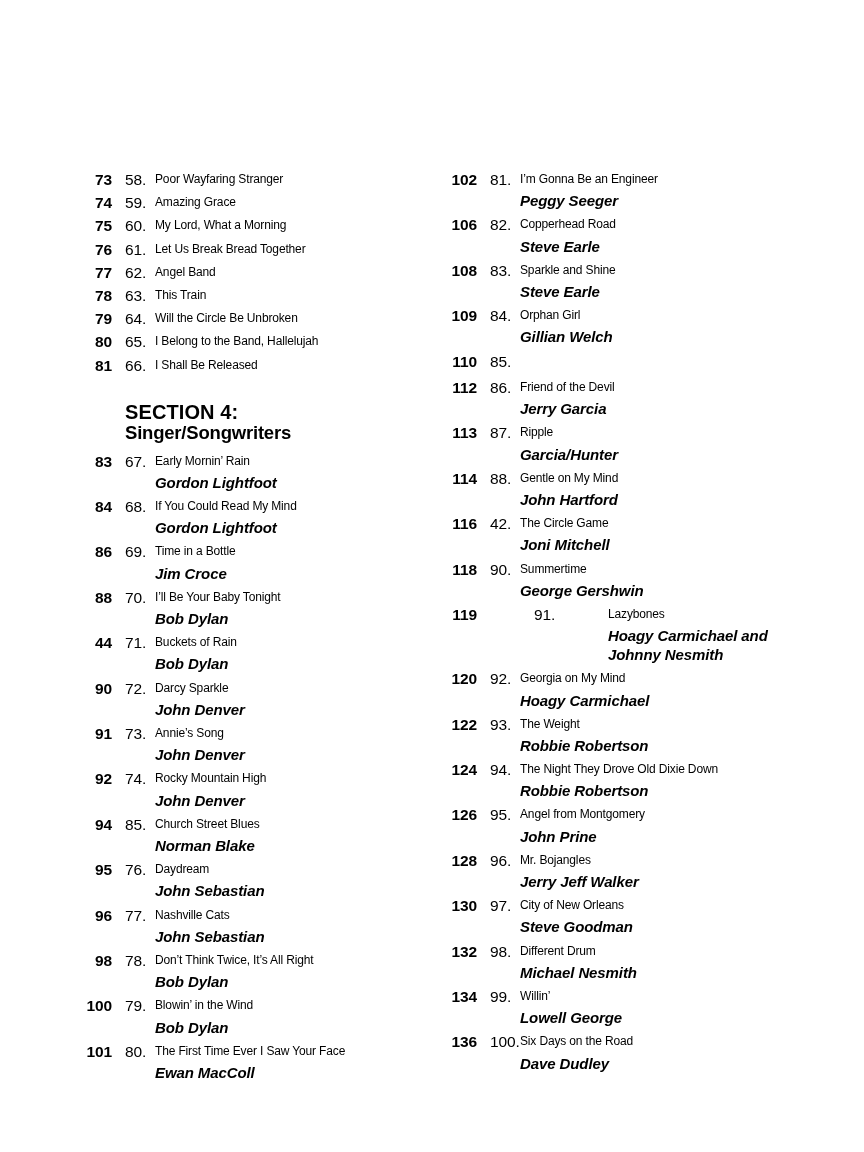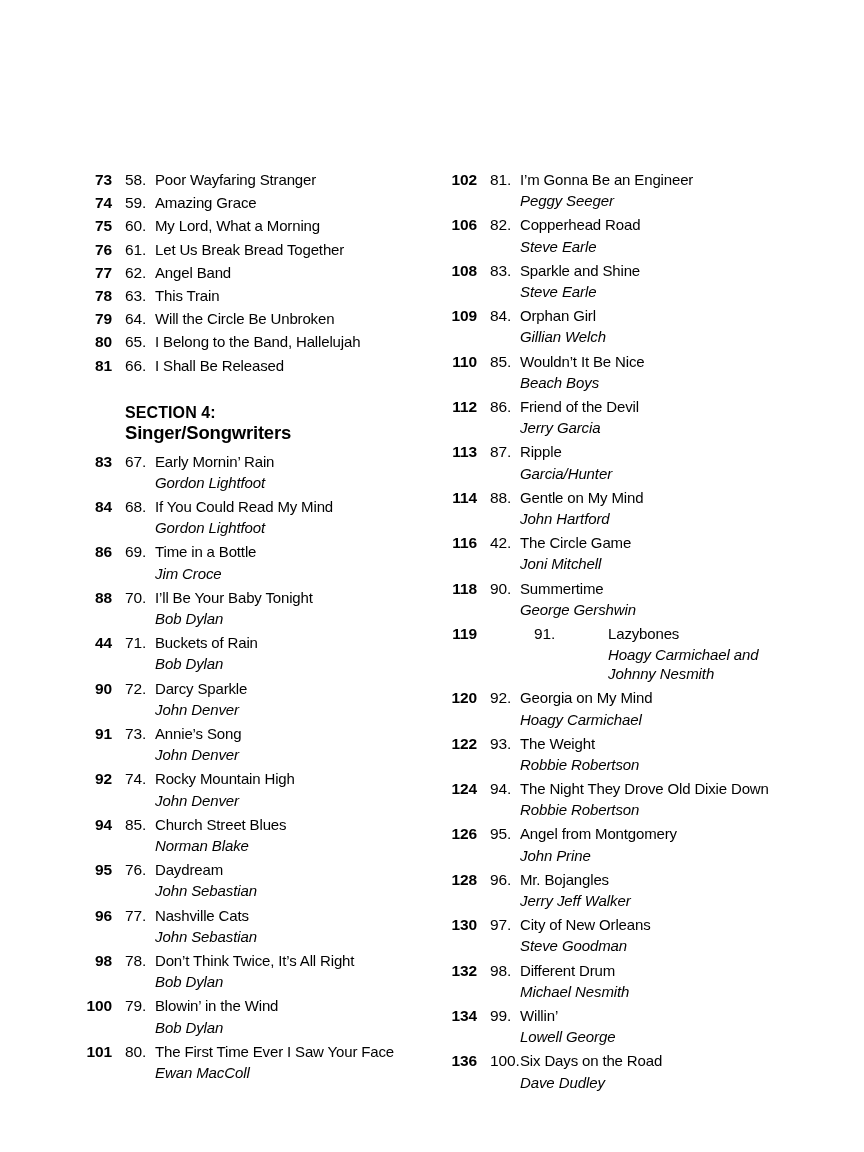--- a/index.html
+++ b/index.html
@@ -66,50 +66,50 @@
     letter-spacing: -0.1px;
   }
   .item-num.wide { width: 30px; }
 
   .entry-body {
     flex: 1 1 auto;
     min-width: 0;
   }
 
   .title {
-    font-size: 15px;
+    font-size: 12px;
     line-height: 23.2px;
     letter-spacing: -0.15px;
     white-space: nowrap;
   }
 
   .author {
     font-style: italic;
     font-size: 15px;
     line-height: 19px;
     letter-spacing: -0.1px;
     white-space: nowrap;
   }
-  .author-line { display: block; }
+  .author-line { display: block; font-weight: bold; }
 
   
   .entry.single { height: 23.2px; }
   
   .entry.dual   { padding-bottom: 3.2px; }
   .entry.triple { padding-bottom: 3.2px; gap: 44px; }
 
   
   .section-head {
     margin-left: 47px;
     padding-top: 26px;
     padding-bottom: 6px;
   }
   .section-kicker {
     font-weight: bold;
-    font-size: 16px;
+    font-size: 20px;
     line-height: 19px;
     letter-spacing: 0.1px;
   }
   .section-title {
     font-weight: bold;
     font-size: 18.5px;
     line-height: 22px;
     letter-spacing: -0.2px;
   }
 </style>
@@ -364,26 +364,20 @@
           <div class="entry-body">
             <div class="title">Orphan Girl</div>
             <div class="author">
               <span class="author-line">Gillian Welch</span>
             </div>
           </div>
         </div>
         <div class="entry dual">
           <div class="page-num">110</div>
           <div class="item-num">85.</div>
-          <div class="entry-body">
-            <div class="title">Wouldn’t It Be Nice</div>
-            <div class="author">
-              <span class="author-line">Beach Boys</span>
-            </div>
-          </div>
         </div>
         <div class="entry dual">
           <div class="page-num">112</div>
           <div class="item-num">86.</div>
           <div class="entry-body">
             <div class="title">Friend of the Devil</div>
             <div class="author">
               <span class="author-line">Jerry Garcia</span>
             </div>
           </div>

